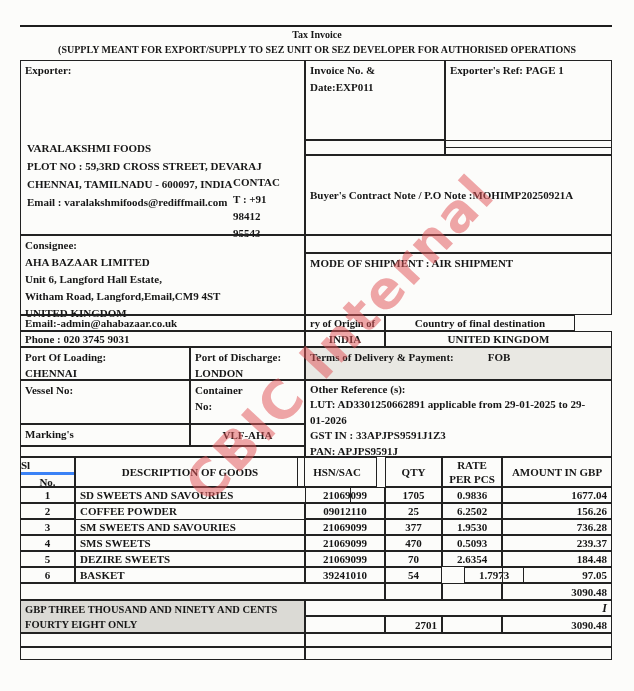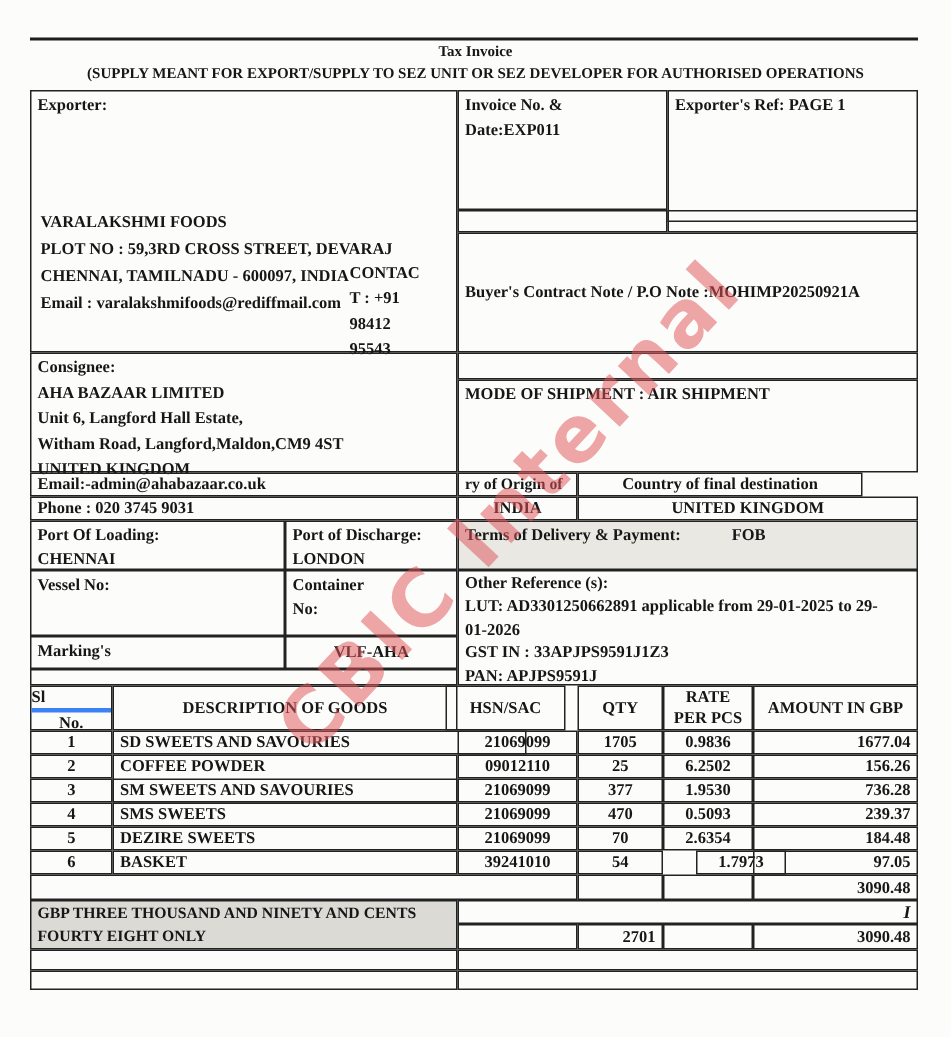--- a/index.html
+++ b/index.html
@@ -90,21 +90,21 @@
   <div class="cell" style="left:305px;top:140px;width:140px;height:15px;"></div>
   <div class="cell" style="left:445px;top:140px;width:167px;height:15px;"></div>
   <div class="cell vcenter" style="left:305px;top:155px;width:307px;height:80px;">
     <div>Buyer's Contract Note / P.O Note :MOHIMP20250921A</div>
   </div>
 
   <div class="cell cons-lines" style="left:20px;top:235px;width:285px;height:80px;">
     <div>Consignee:</div>
     <div>AHA BAZAAR LIMITED</div>
     <div>Unit 6, Langford Hall Estate,</div>
-    <div>Witham Road, Langford,Maldon,CM9 4ST</div>
+    <div>Witham Road, Langford,Email,CM9 4ST</div>
     <div>UNITED KINGDOM</div>
   </div>
   <div class="cell" style="left:20px;top:315px;width:285px;height:16px;line-height:13px;">
     <div>Email:-admin@ahabazaar.co.uk</div>
   </div>
   <div class="cell" style="left:20px;top:331px;width:285px;height:16px;line-height:13px;">
     <div>Phone : 020 3745 9031</div>
   </div>
 
   <div class="cell" style="left:305px;top:235px;width:307px;height:18px;"></div>

